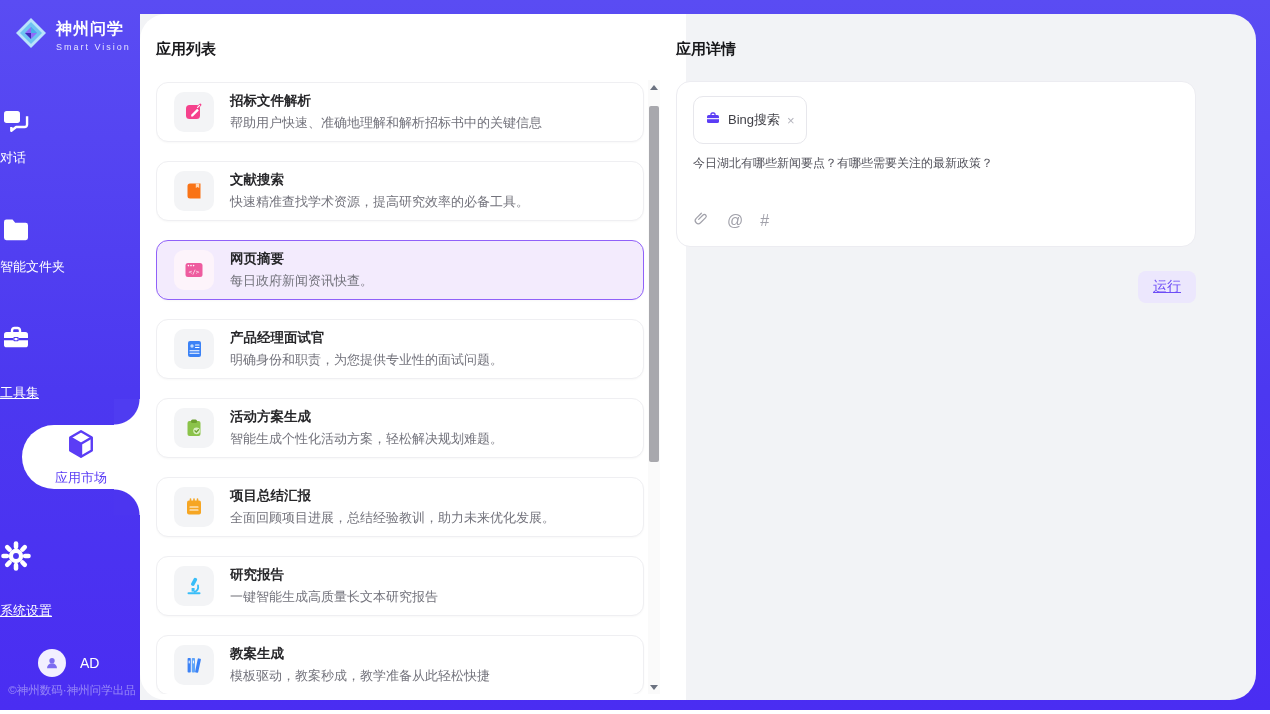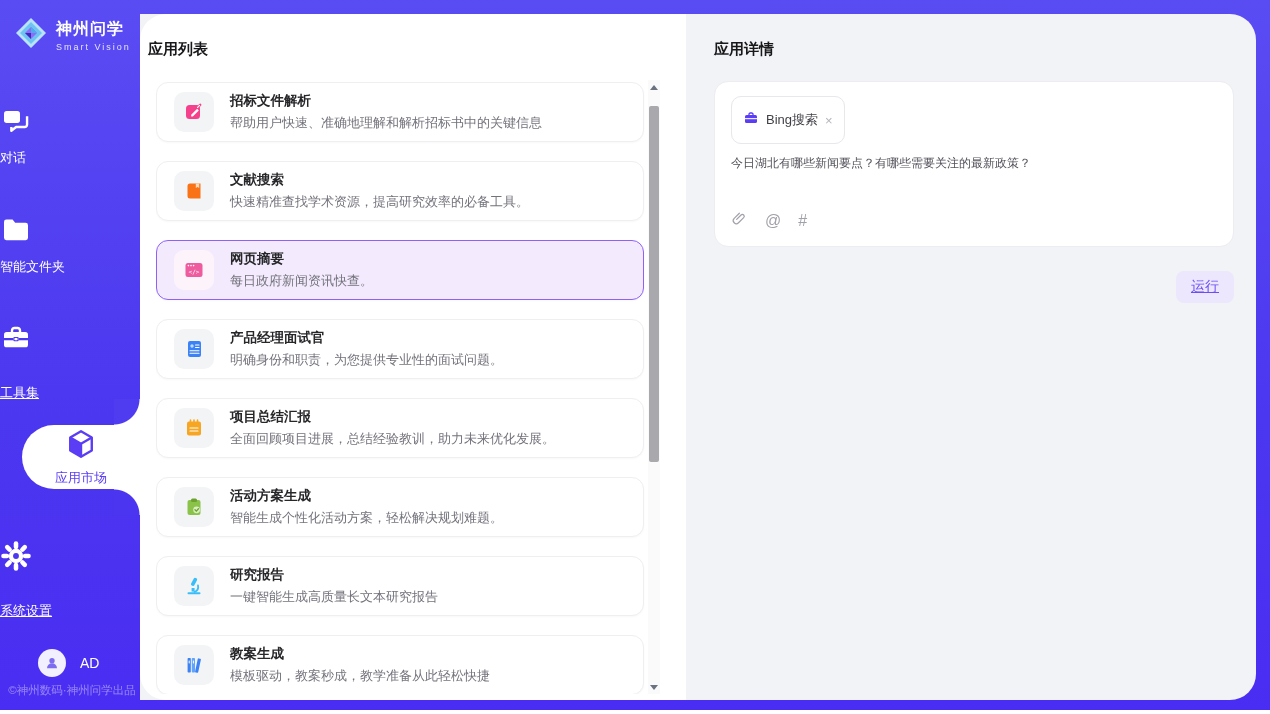--- a/index.html
+++ b/index.html
@@ -26,42 +26,42 @@
   .nav-active .lbl { color:#5b3df5; font-size:13px; }
   .user-row { position:absolute; left:38px; top:649px; display:flex; align-items:center; gap:14px; cursor:pointer; }
   .avatar { width:28px; height:28px; border-radius:50%; background:#f2efff; display:flex; align-items:center; justify-content:center; }
   .user-name { color:#fff; font-size:14px; }
   .side-footer { position:absolute; left:4px; top:683px; width:136px; text-align:center; color:rgba(255,255,255,0.42); font-size:11.5px; }
 
   
   .content { position:absolute; left:140px; top:14px; width:1116px; height:686px; background:#f2f3f6; border-radius:0 26px 26px 0; }
   .list-panel { position:absolute; left:0; top:0; width:546px; height:686px; background:#ffffff; border-radius:26px 0 0 26px; }
   .panel-title { font-size:15px; font-weight:bold; color:#18181b; }
-  .list-title { position:absolute; left:8px; top:26px;text-align:center; }
+  .list-title { position:absolute; left:16px; top:26px;text-align:center; }
   .cards { position:absolute; left:16px; top:68px; width:490px; height:612px; overflow:hidden; }
   .card { width:488px; height:60px; border:1px solid #efeff2; border-radius:12px; background:#fff;
           display:flex; align-items:center; padding-left:17px; margin-bottom:19px; cursor:pointer;
           box-shadow:0 1px 2px rgba(17,24,39,0.03); }
   .card.selected { background:#f3ebfd; border:1px solid #9061f9; }
   .app-icon { width:40px; height:40px; border-radius:10px; background:#f3f4f6; display:flex; align-items:center; justify-content:center; flex:0 0 auto; }
   .card.selected .app-icon { background:#fdf4fb; }
   .app-text { margin-left:16px; }
   .app-title { font-size:13.5px; font-weight:bold; color:#27272a; }
   .app-desc { font-size:13px; color:#73737c; margin-top:4px; }
 
   
   .scrollbar { position:absolute; right:26px; top:66px; width:12px; height:614px; background:#fafafa; }
   .sb-btn { position:absolute; left:0; width:12px; height:14px; display:flex; align-items:center; justify-content:center; cursor:pointer; }
   .sb-up { top:0; } .sb-down { bottom:0; }
   .tri-up { width:0; height:0; border-left:4px solid transparent; border-right:4px solid transparent; border-bottom:5px solid #6b7280; }
   .tri-down { width:0; height:0; border-left:4px solid transparent; border-right:4px solid transparent; border-top:5px solid #6b7280; }
   .sb-thumb { position:absolute; left:1px; top:26px; width:10px; height:356px; background:#a8a8ad; border-radius:2px; cursor:pointer; }
 
   
-  .detail-panel { position:absolute; left:558px; top:0; width:570px; height:686px; padding:26px 34px 0 16px; }
+  .detail-panel { position:absolute; left:520px; top:0; width:570px; height:686px; padding:26px 34px 0 16px; }
   .detail-card { margin-top:22px; width:520px; height:166px; background:#fff; border:1px solid #ececf1; border-radius:14px; padding:14px 16px; position:relative; }
   .chip { display:inline-flex; align-items:center; gap:7px; height:48px; padding:0 11px; border:1px solid #e7e7ec; border-radius:10px; background:#fff; cursor:pointer; }
   .chip-label { font-size:13px; color:#3f3f46; }
   .chip-close { font-size:13px; color:#b3b3bc; cursor:pointer; line-height:1; }
   .query-text { margin-top:11px; font-size:12px; color:#52525b; }
   .attach-row { position:absolute; left:16px; bottom:14px; display:flex; align-items:center; gap:17px; }
   .attach-glyph { font-size:16px; color:#a1a1aa; cursor:pointer; }
   .run-row { margin-top:24px; display:flex; justify-content:flex-end; }
   .run-btn { background:#ece7fd; color:#6d4df6; border:none; font-size:14px; padding:7px 15px; border-radius:8px; cursor:pointer; font-family:inherit;text-decoration:underline; }
 </style>
@@ -227,43 +227,43 @@
           </div>
           <div class="app-text">
             <div class="app-title">产品经理面试官</div>
             <div class="app-desc">明确身份和职责，为您提供专业性的面试问题。</div>
           </div>
         </div>
 
         <div class="card">
           <div class="app-icon">
             <svg width="22" height="22" viewBox="0 0 22 22">
-              <rect x="4" y="4.5" width="14" height="14" rx="2" fill="#f6a623"></rect>
-              <path d="M7.5 3v3.5M11 3v3.5M14.5 3v3.5" stroke="#f6a623" stroke-width="1.6" stroke-linecap="round"></path>
-              <path d="M7 11h8M7 14h8" stroke="#fff" stroke-width="1.2" stroke-linecap="round"></path>
-            </svg>
-          </div>
-          <div class="app-text">
-            <div class="app-title">项目总结汇报</div>
-            <div class="app-desc">全面回顾项目进展，总结经验教训，助力未来优化发展。</div>
-          </div>
-        </div>
-
-        <div class="card">
-          <div class="app-icon">
-            <svg width="22" height="22" viewBox="0 0 22 22">
               <rect x="4.5" y="4" width="13" height="15" rx="2" fill="#8bc34a"></rect>
               <rect x="8" y="2.5" width="6" height="3.4" rx="1.5" fill="#6ca02f"></rect>
               <circle cx="13.6" cy="13.8" r="3.4" fill="#d9efc0"></circle>
               <path d="M12 13.8l1.3 1.3 2.2-2.4" stroke="#6ca02f" stroke-width="1.3" fill="none" stroke-linecap="round"></path>
             </svg>
           </div>
           <div class="app-text">
             <div class="app-title">活动方案生成</div>
             <div class="app-desc">智能生成个性化活动方案，轻松解决规划难题。</div>
+          </div>
+        </div>
+
+        <div class="card">
+          <div class="app-icon">
+            <svg width="22" height="22" viewBox="0 0 22 22">
+              <rect x="4" y="4.5" width="14" height="14" rx="2" fill="#f6a623"></rect>
+              <path d="M7.5 3v3.5M11 3v3.5M14.5 3v3.5" stroke="#f6a623" stroke-width="1.6" stroke-linecap="round"></path>
+              <path d="M7 11h8M7 14h8" stroke="#fff" stroke-width="1.2" stroke-linecap="round"></path>
+            </svg>
+          </div>
+          <div class="app-text">
+            <div class="app-title">项目总结汇报</div>
+            <div class="app-desc">全面回顾项目进展，总结经验教训，助力未来优化发展。</div>
           </div>
         </div>
 
         <div class="card">
           <div class="app-icon">
             <svg width="22" height="22" viewBox="0 0 22 22">
               <rect x="9.2" y="2.6" width="3.6" height="8.5" rx="1.4" fill="#38bdf8" transform="rotate(28 11 7)"></rect>
               <path d="M15 10.5a5.6 5.6 0 0 1-3.4 6.4" stroke="#38bdf8" stroke-width="1.8" fill="none" stroke-linecap="round"></path>
               <rect x="8.6" y="13" width="3" height="3.6" fill="#38bdf8"></rect>
               <path d="M5.5 18.2h11" stroke="#38bdf8" stroke-width="2" stroke-linecap="round"></path>

